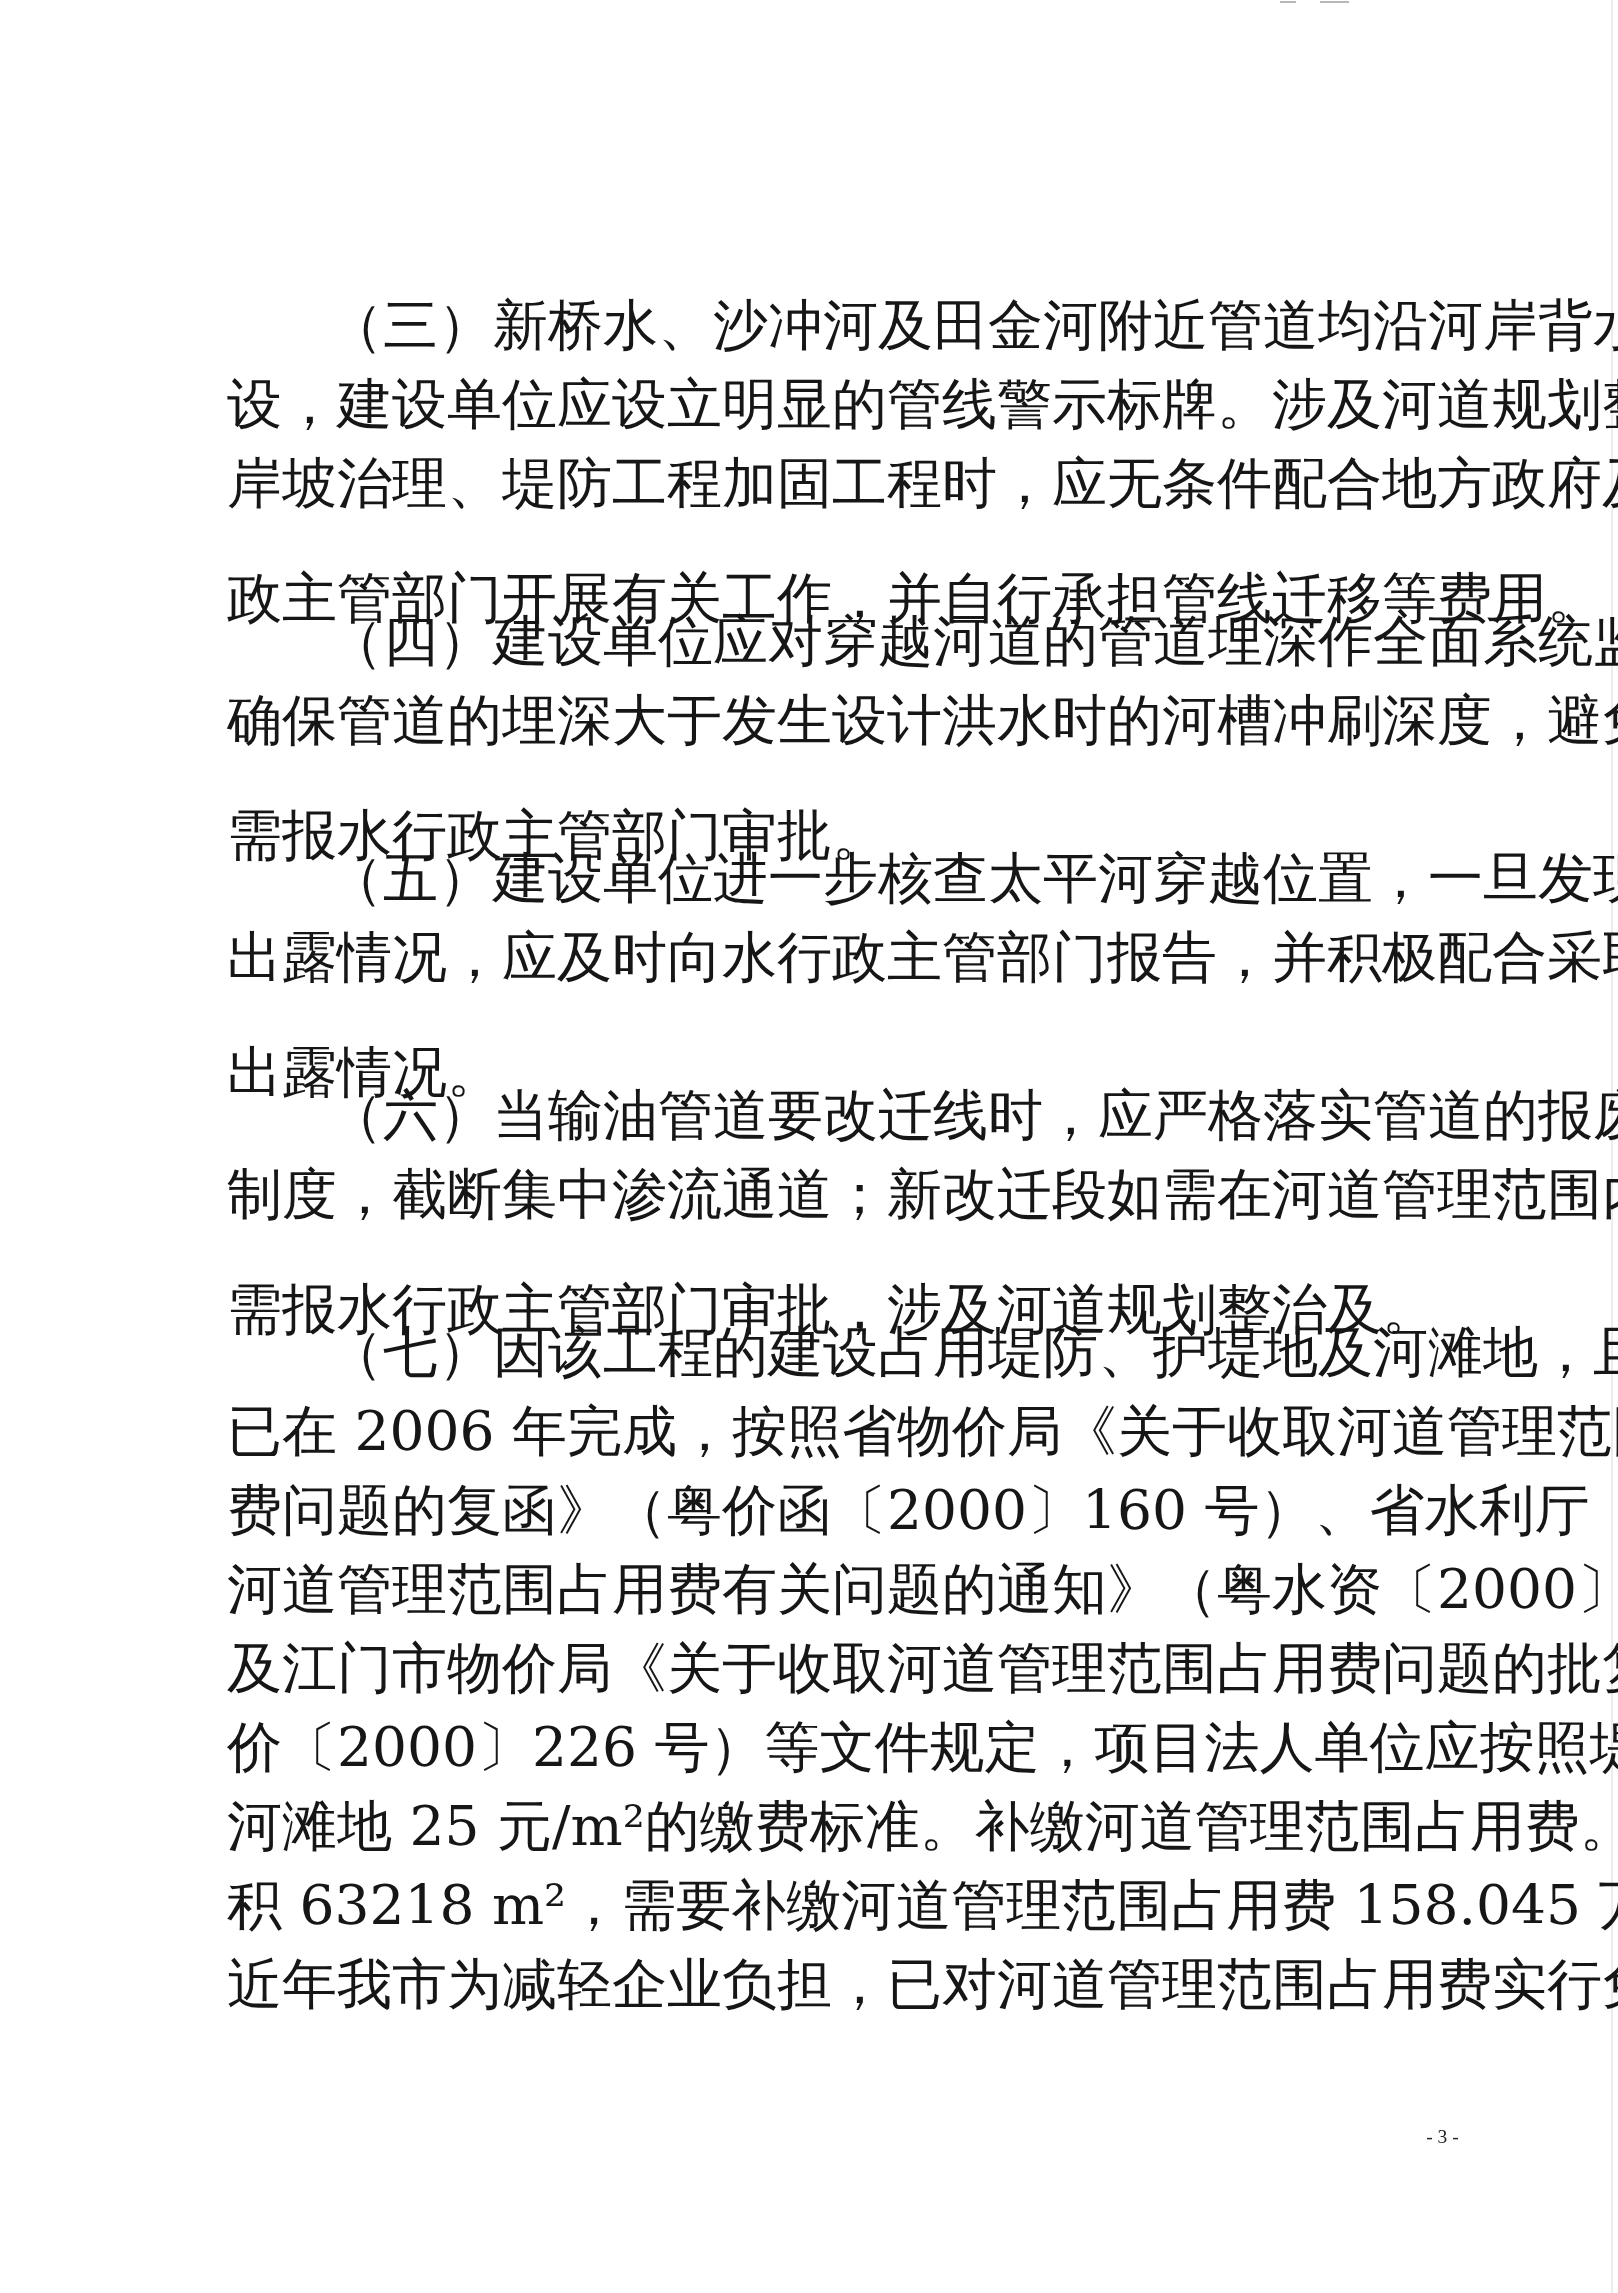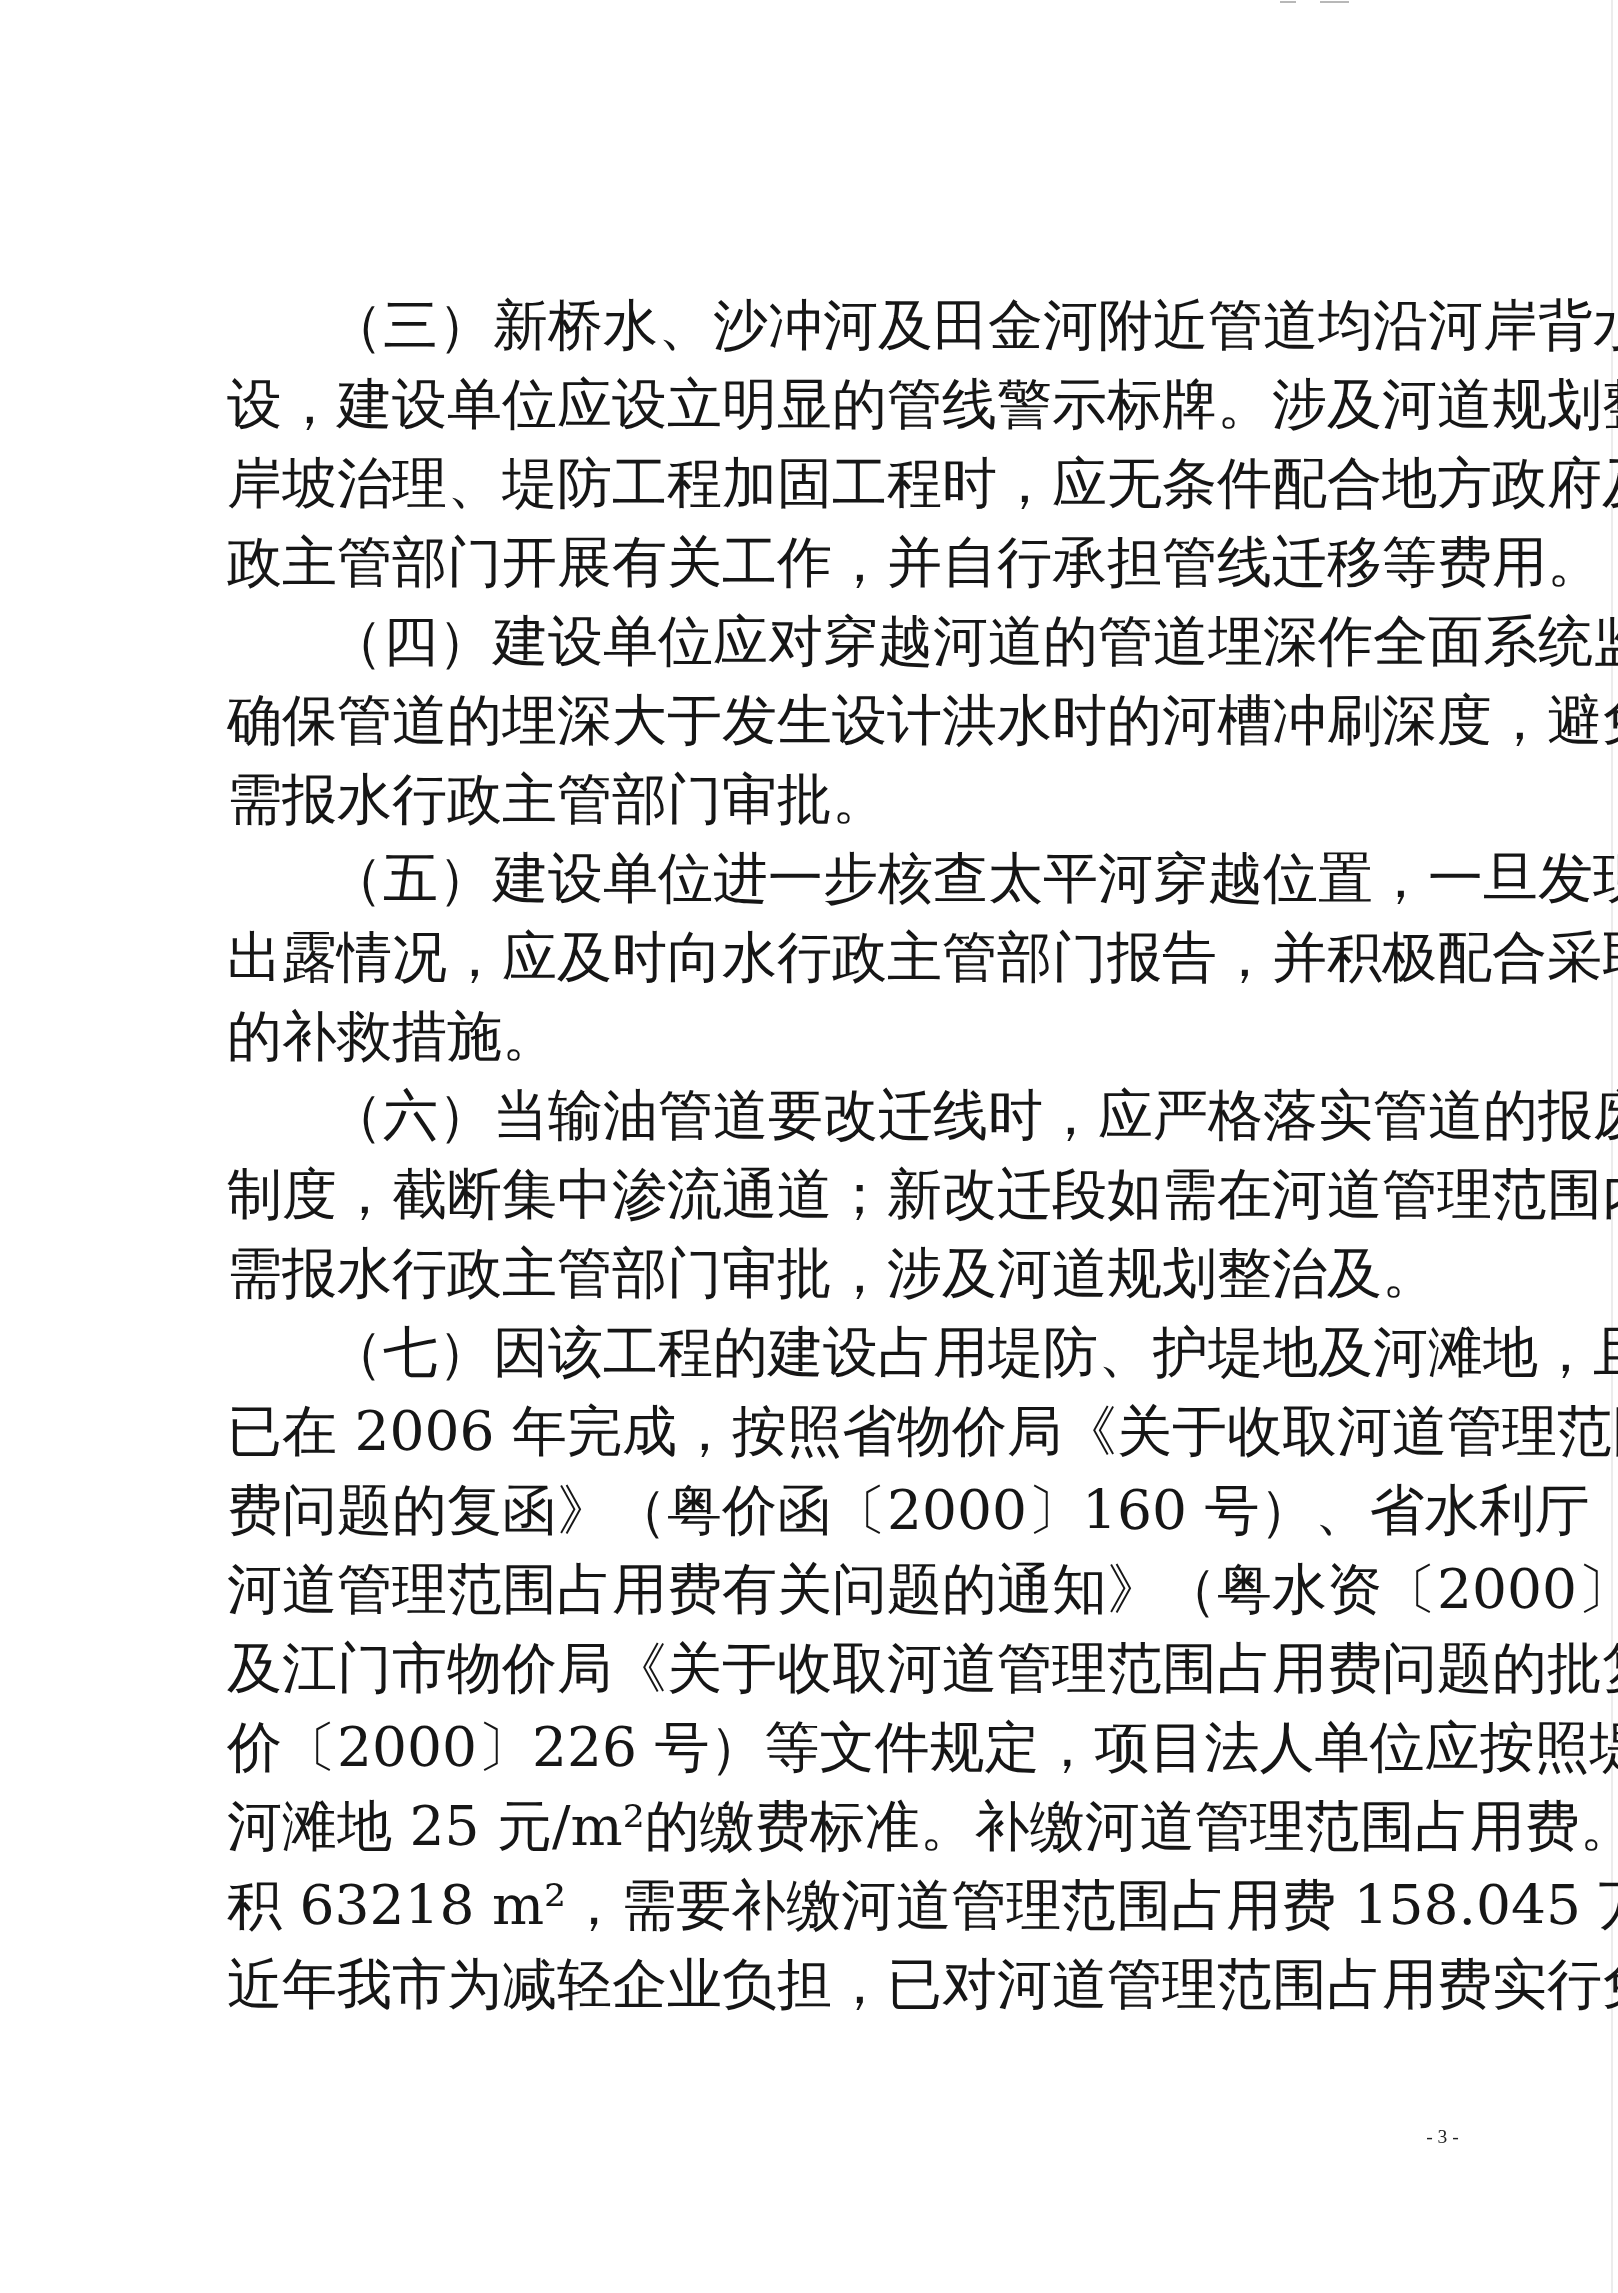--- a/index.html
+++ b/index.html
@@ -7,21 +7,21 @@
   .page { position: absolute; left: 0; top: 0; width: 1619px; height: 2294px; background: #fff; }
   .edge { position: absolute; top: 0; right: 5.9px; width: 2px; height: 2294px; background: #ececec; }
   .scan-mark { position: absolute; top: 1px; height: 2px; background: #b8b8b8; }
   .body-text { position: absolute; left: 227px; width: 1194px; top: 0; }
   .line {
     position: absolute; left: 0; width: 1194px; height: 79px; line-height: 79px;
     font-family: "DejaVu Serif", "Liberation Serif", serif;
     font-size: 55px; color: #161616; white-space: nowrap;
     text-align: justify; text-align-last: justify;
   }
-  .line.last { text-align-last: left; }
+  .line.last { text-align-last: left; margin-top: 36px; }
   .line.indent { padding-left: 101px; width: 1092px; }
   .page-num {
     position: absolute; left: 1420px; top: 2126px; width: 45px;
     font-family: "Liberation Serif", "DejaVu Serif", serif; font-size: 19.5px;
     color: #222; text-align: center; white-space: pre;
   }
 </style>
 </head>
 <body>
 
@@ -36,21 +36,21 @@
     <div class="line" style="top:365px">设，建设单位应设立明显的管线警示标牌。涉及河道规划整治及</div>
     <div class="line" style="top:444px">岸坡治理、堤防工程加固工程时，应无条件配合地方政府及水行</div>
     <div class="line last" style="top:523px">政主管部门开展有关工作，并自行承担管线迁移等费用。</div>
 
     <div class="line indent" style="top:602px">（四）建设单位应对穿越河道的管道埋深作全面系统监测，</div>
     <div class="line" style="top:681px">确保管道的埋深大于发生设计洪水时的河槽冲刷深度，避免对河</div>
     <div class="line last" style="top:760px">需报水行政主管部门审批。</div>
 
     <div class="line indent" style="top:839px">（五）建设单位进一步核查太平河穿越位置，一旦发现管道</div>
     <div class="line" style="top:918px">出露情况，应及时向水行政主管部门报告，并积极配合采取适当</div>
-    <div class="line last" style="top:997px">的补救措施。</div>
+    <div class="line last" style="top:997px">出露情况。</div>
 
     <div class="line indent" style="top:1076px">（六）当输油管道要改迁线时，应严格落实管道的报废处理</div>
     <div class="line" style="top:1155px">制度，截断集中渗流通道；新改迁段如需在河道管理范围内建设，</div>
     <div class="line last" style="top:1234px">需报水行政主管部门审批，涉及河道规划整治及。</div>
 
     <div class="line indent" style="top:1313px">（七）因该工程的建设占用堤防、护堤地及河滩地，且项目</div>
     <div class="line" style="top:1392px">已在 2006 年完成，按照省物价局《关于收取河道管理范围占用</div>
     <div class="line" style="top:1471px">费问题的复函》（粤价函〔2000〕160 号）、省水利厅《关于收取</div>
     <div class="line" style="top:1550px">河道管理范围占用费有关问题的通知》（粤水资〔2000〕67 号）</div>
     <div class="line" style="top:1629px">及江门市物价局《关于收取河道管理范围占用费问题的批复》（江</div>

